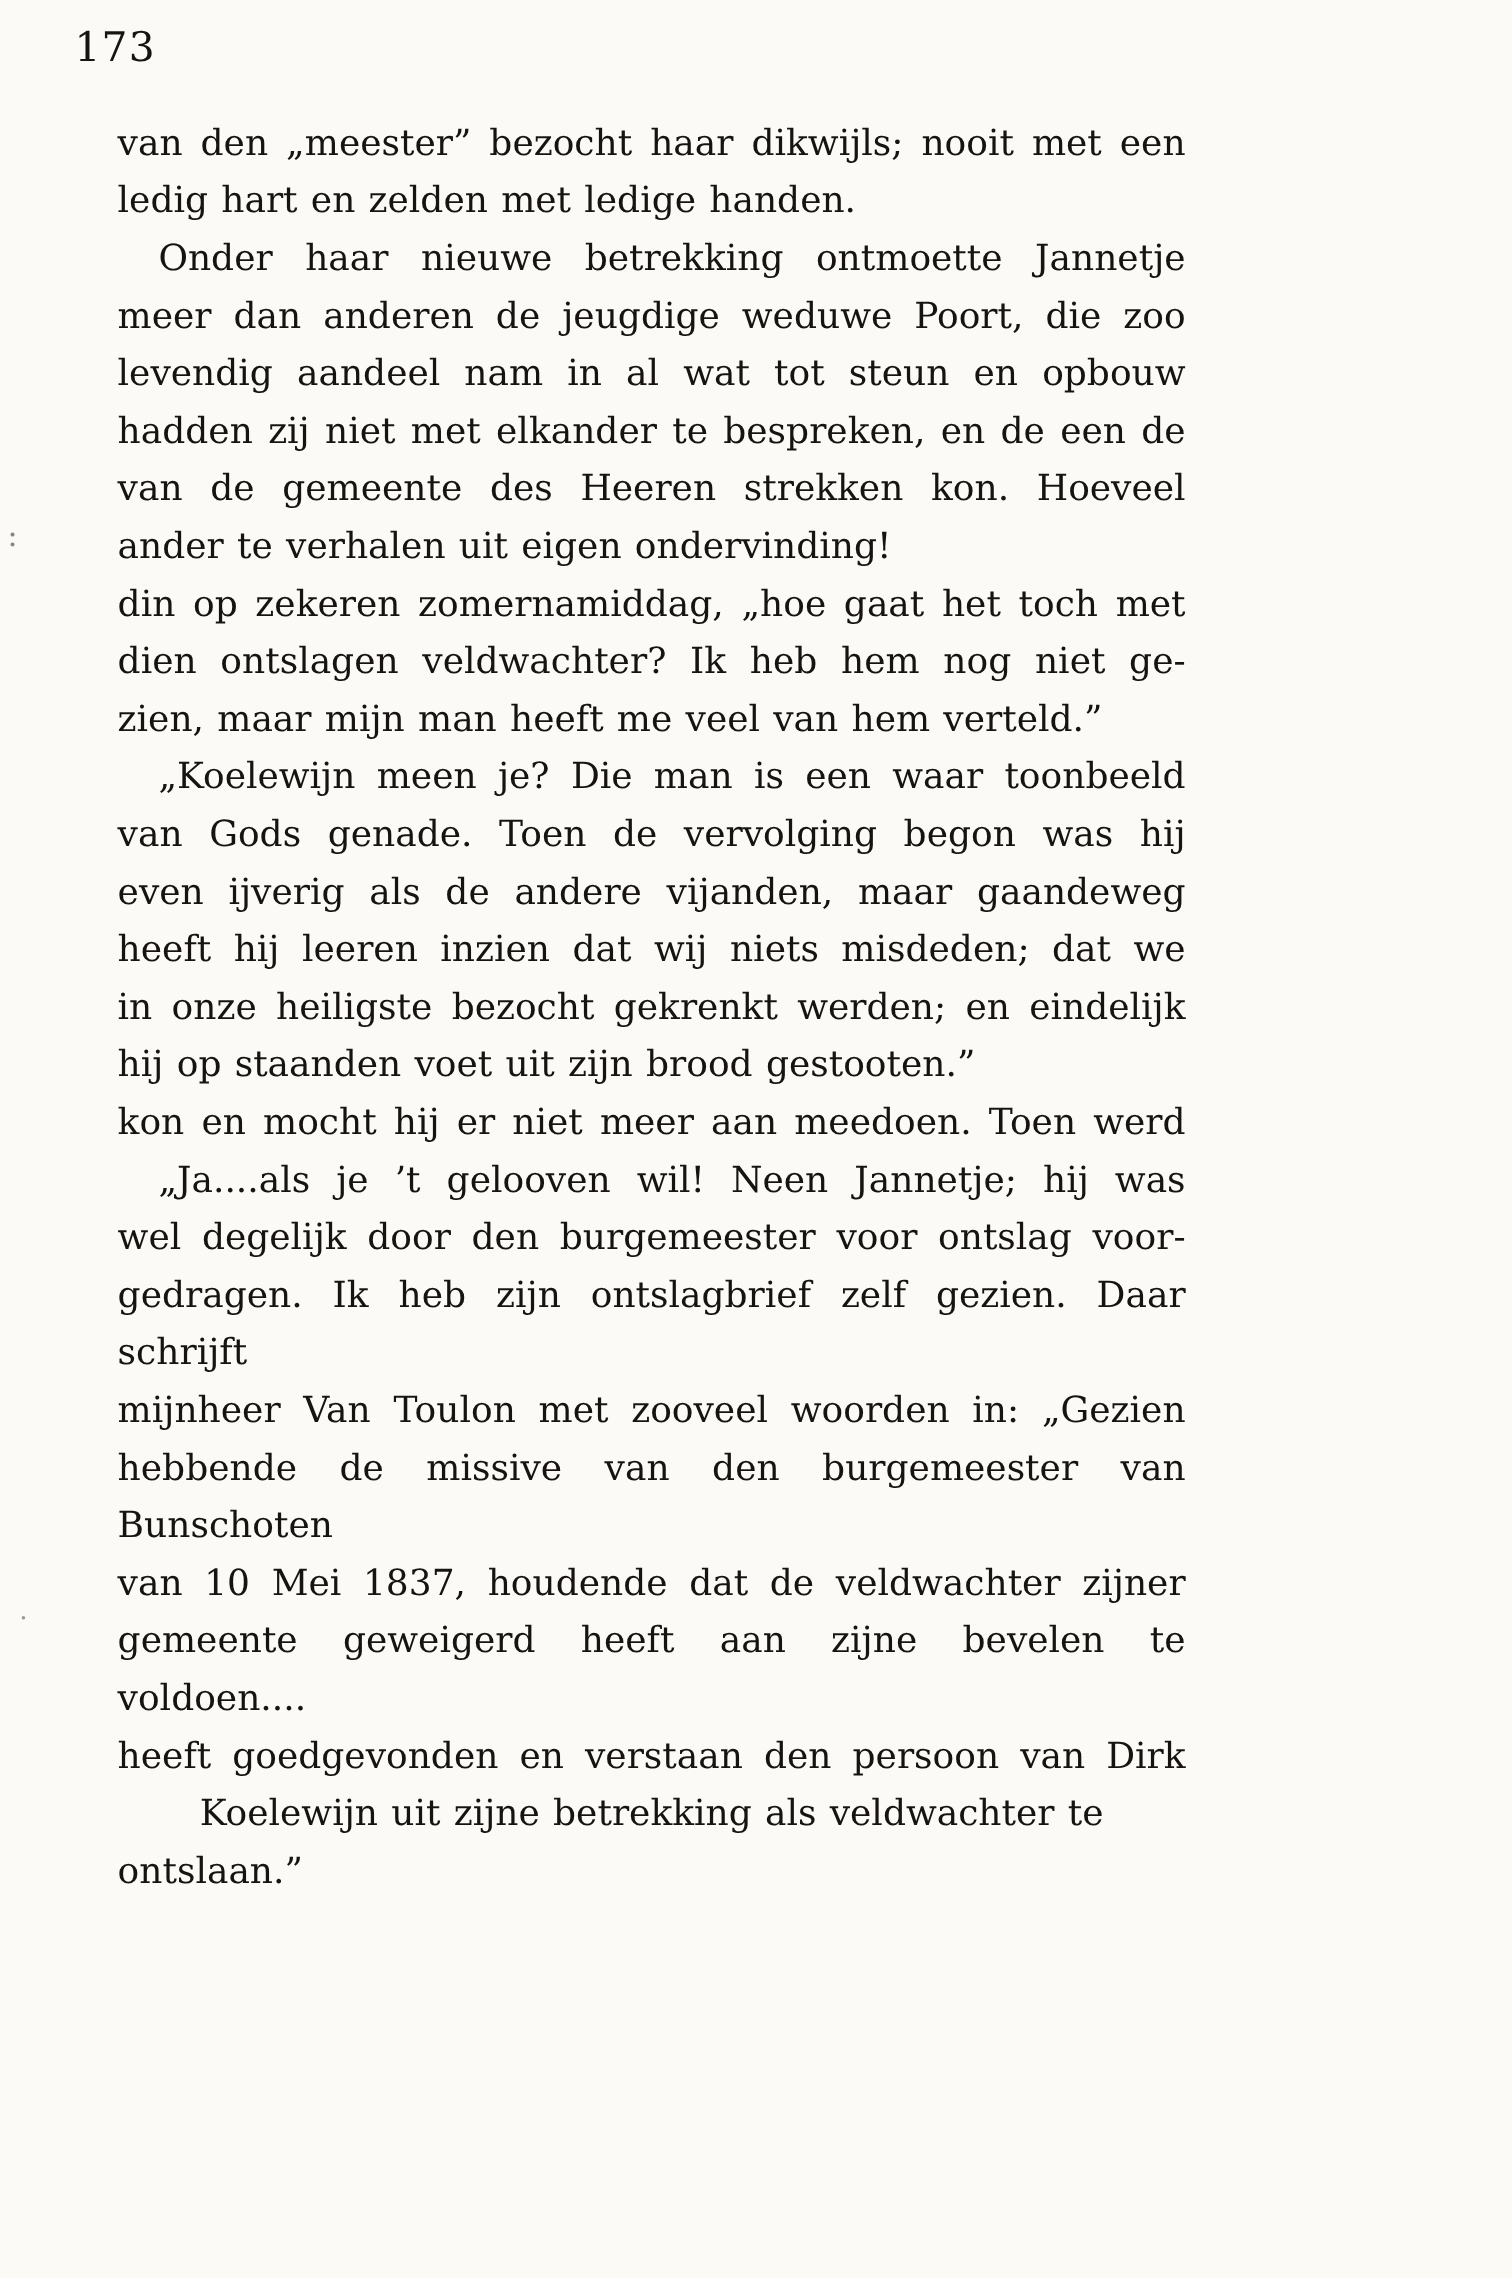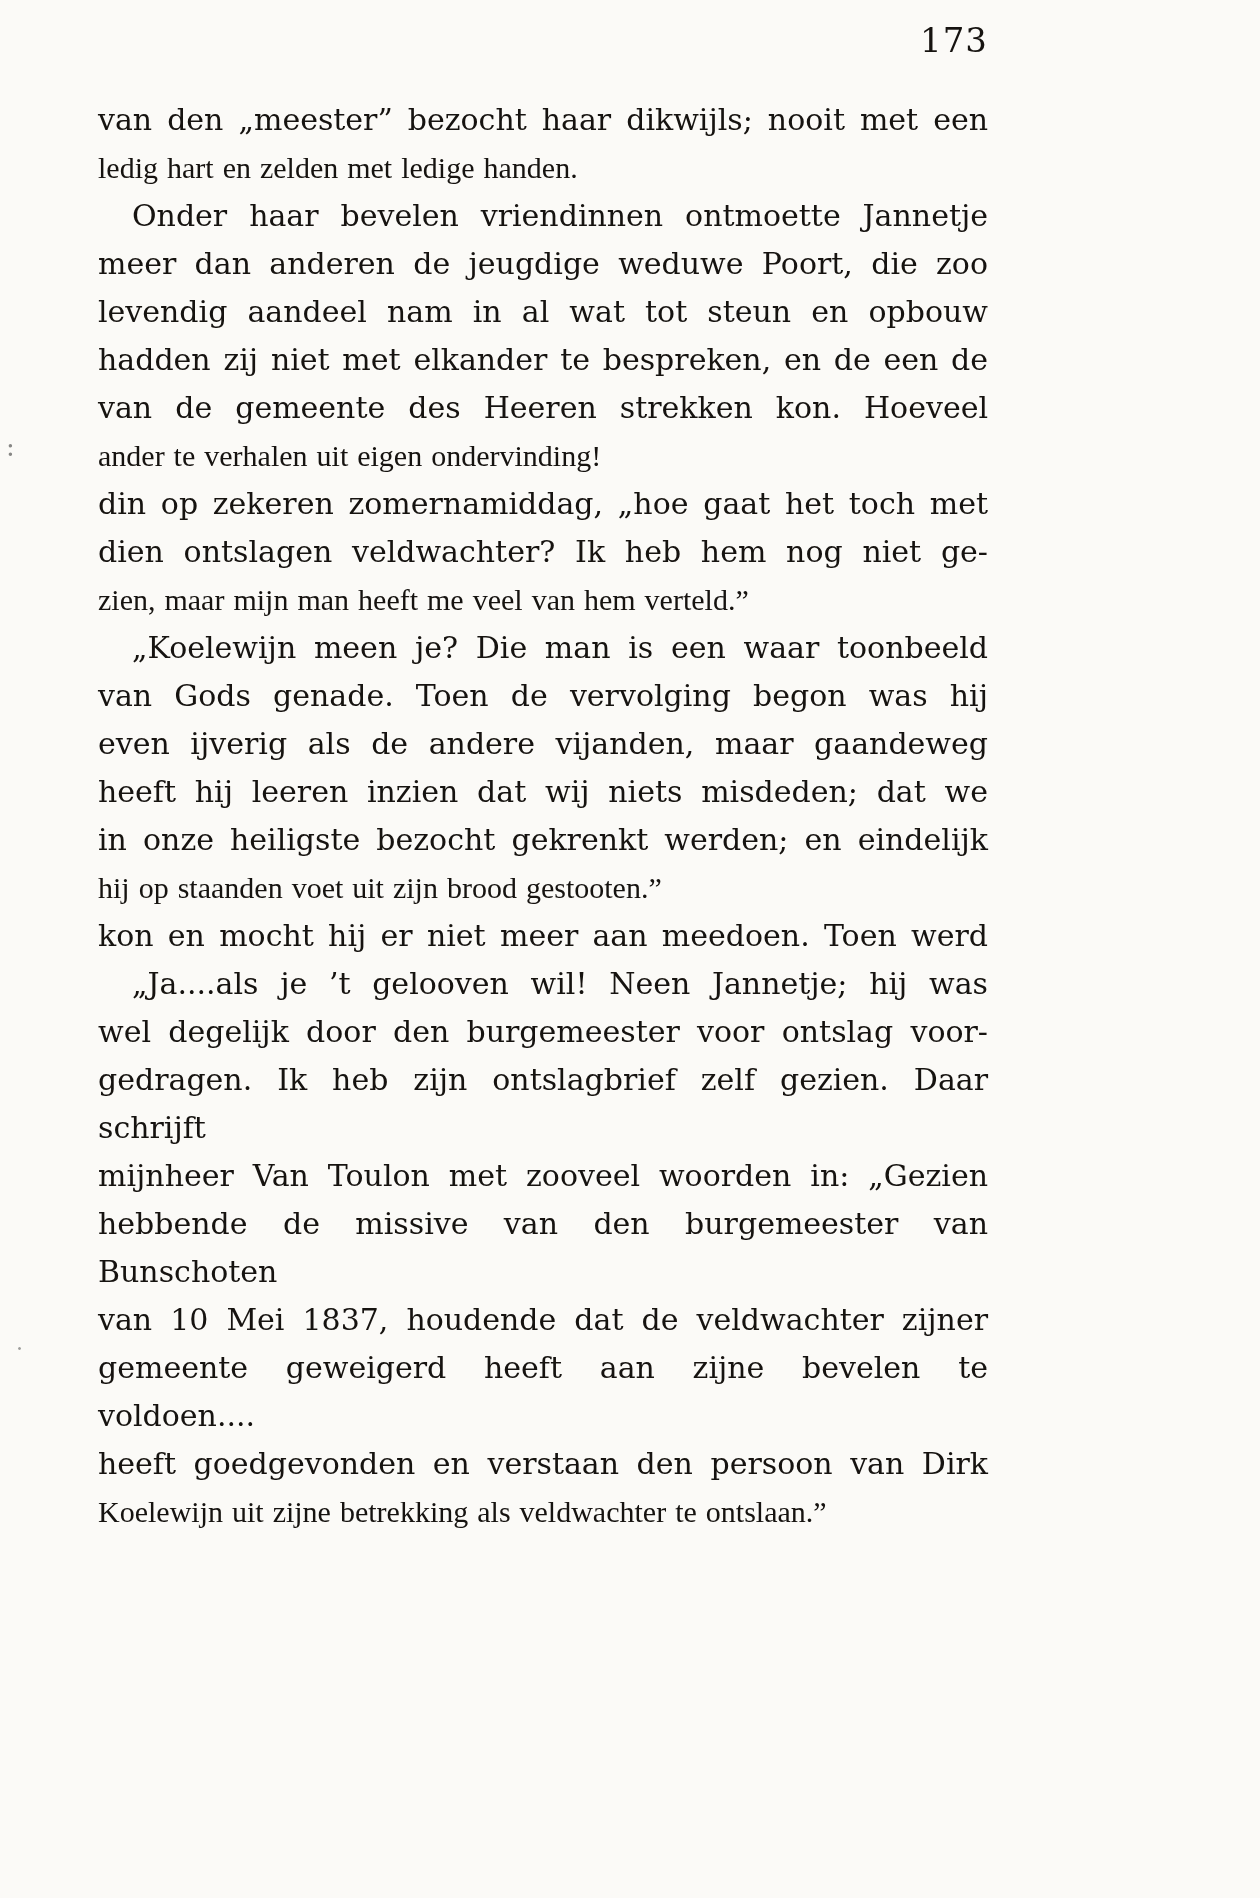--- a/index.html
+++ b/index.html
@@ -18,21 +18,21 @@
     width: 1260px;
     height: 1898px;
     overflow: hidden;
     background: #fbfaf7;
   }
   .page-number {
     position: absolute;
     top: 20px;
     left: 62px;
     width: 926px;
-    text-align: right;
+    text-align: left;
     font-size: 34px;
     letter-spacing: 1px;
     font-weight: 500;
   }
   .text-block {
     position: absolute;
     top: 96px;
     left: 62px;
     width: 926px;
     font-size: 30px;
@@ -42,23 +42,22 @@
   .paragraph {
     margin: 0;
     padding: 0;
   }
   .line {
     text-align: justify;
     text-align-last: justify;
     margin-left: 36px;
   }
   .line.last {
-    text-align: left;
+    text-align: center;
     text-align-last: left;
-    font-family: Liberation Serif, serif;
   }
   .line.indent {
     text-indent: 34px;
   }
   
   .margin-artifact-colon {
     position: absolute;
     left: 6px;
     top: 432px;
     font-size: 26px;
@@ -80,21 +79,21 @@
 
   <span class="margin-artifact-colon">:</span>
   <span class="margin-artifact-dot">.</span>
 
   <div class="text-block">
       <div class="paragraph">
         <div class="line">van den „meester” bezocht haar dikwijls; nooit met een</div>
         <div class="line last">ledig hart en zelden met ledige handen.</div>
       </div>
       <div class="paragraph">
-        <div class="line indent">Onder haar bevelen vriendinnen ontmoette Jannetje</div>
+        <div class="line indent">Onder haar nieuwe betrekking ontmoette Jannetje</div>
         <div class="line">meer dan anderen de jeugdige weduwe Poort, die zoo</div>
         <div class="line">levendig aandeel nam in al wat tot steun en opbouw</div>
         <div class="line">hadden zij niet met elkander te bespreken, en de een de</div>
         <div class="line">van de gemeente des Heeren strekken kon. Hoeveel</div>
         <div class="line last">ander te verhalen uit eigen ondervinding!</div>
       </div>
       <div class="paragraph">
         <div class="line">din op zekeren zomernamiddag, „hoe gaat het toch met</div>
         <div class="line">dien ontslagen veldwachter? Ik heb hem nog niet ge-</div>
         <div class="line last">zien, maar mijn man heeft me veel van hem verteld.”</div>

